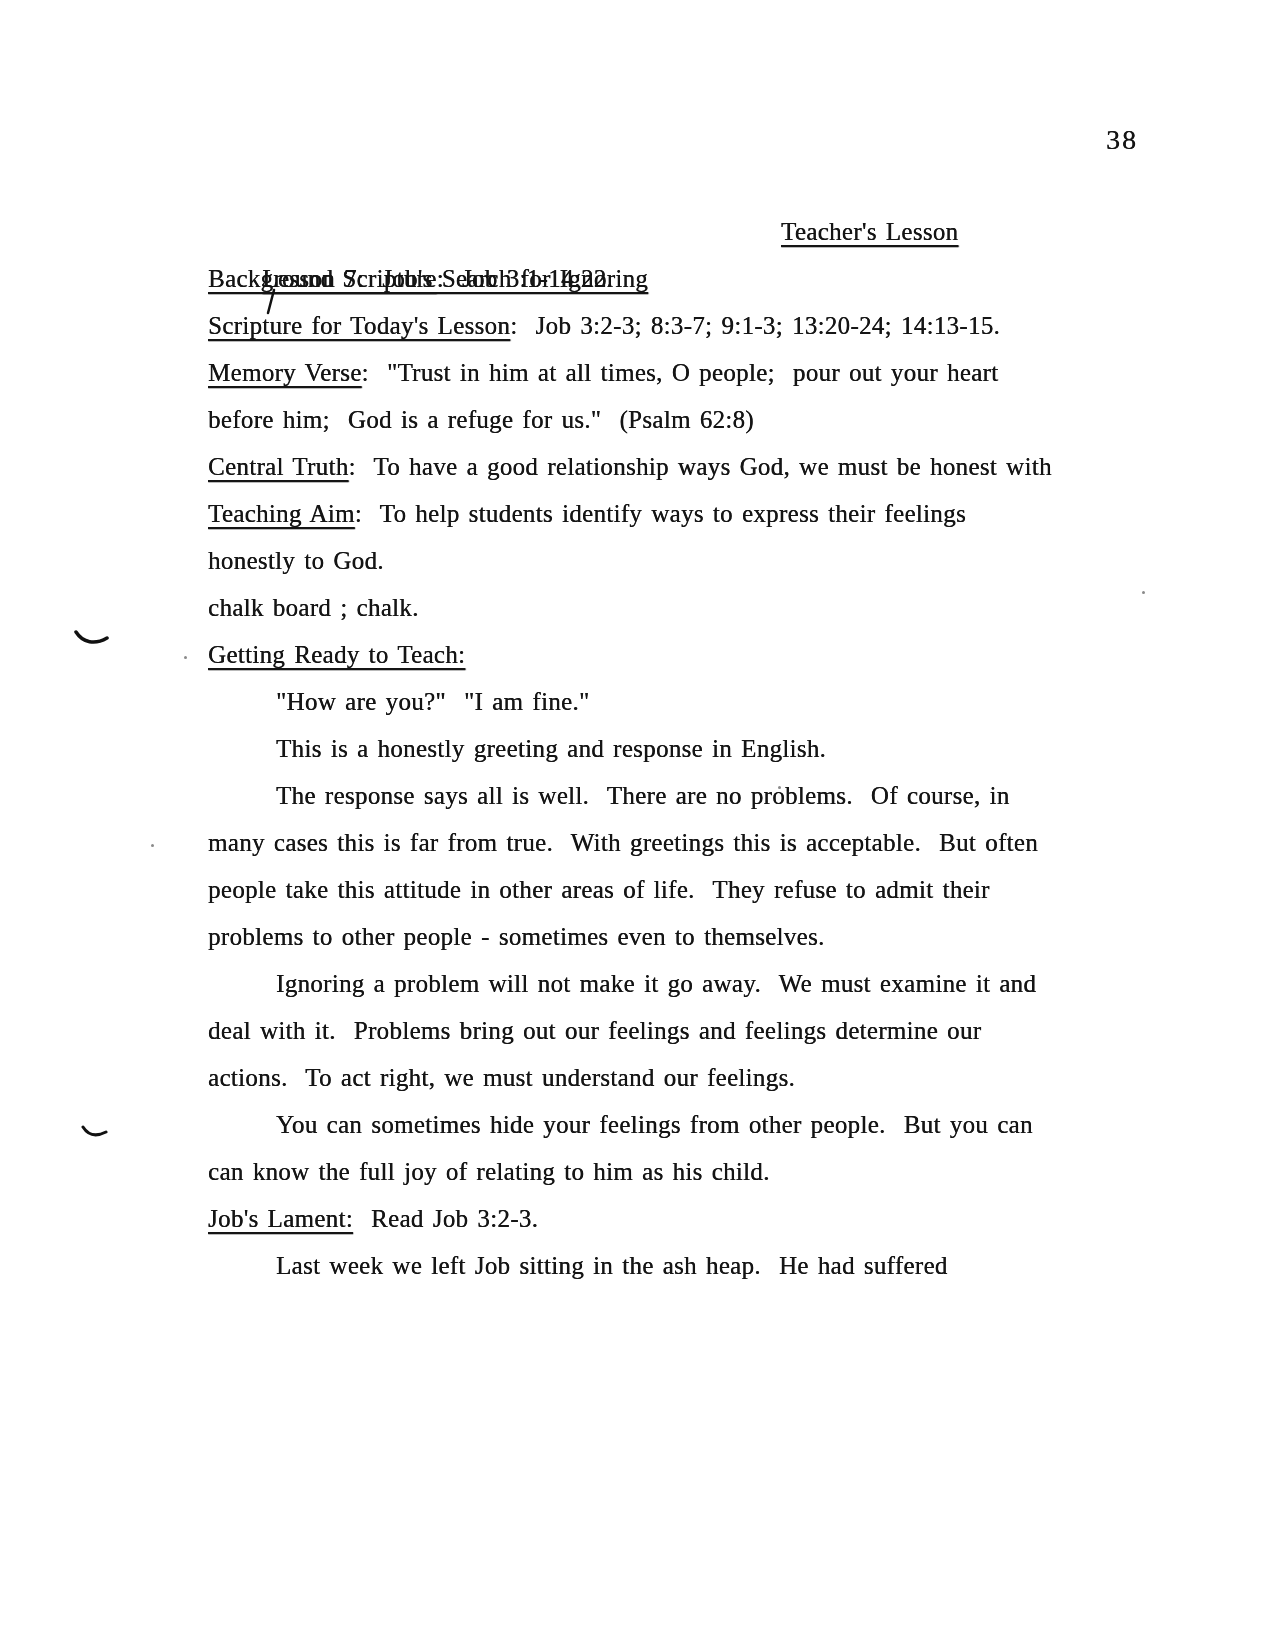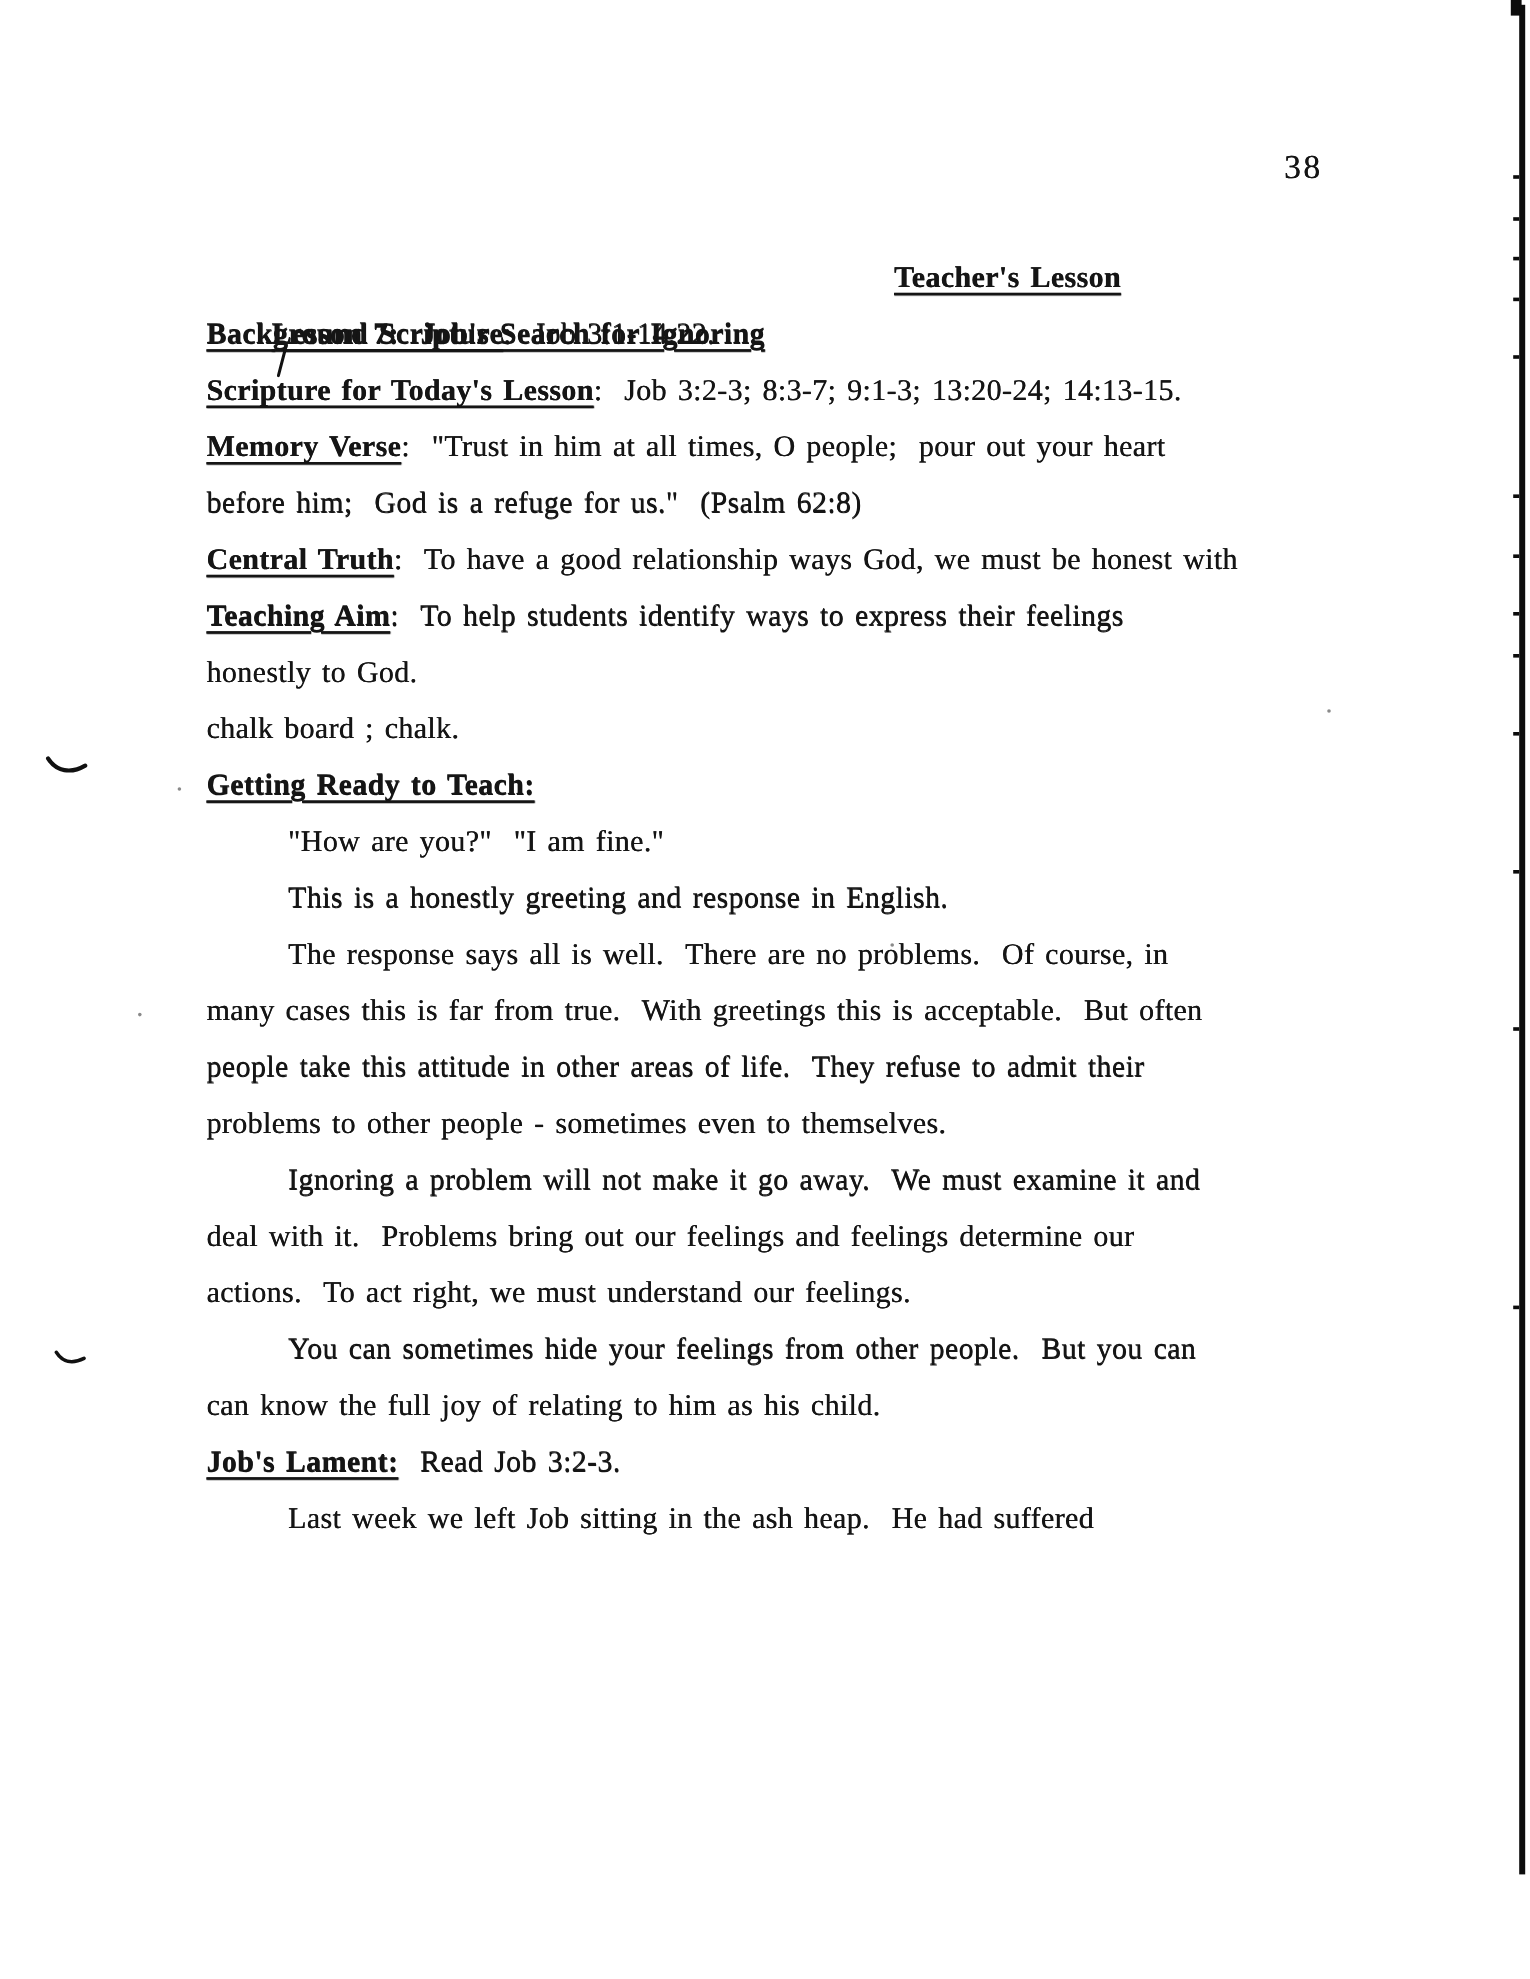--- a/index.html
+++ b/index.html
@@ -2,21 +2,21 @@
 <html><head>
 <meta charset="utf-8">
 <style>
   html,body{margin:0;padding:0;}
   body{
     width:1275px;height:1649px;position:relative;
     background:#ffffff;overflow:hidden;
     font-family:"Liberation Serif","DejaVu Serif",serif;
     color:#151515;
   }
-  .page{position:absolute;inset:0;}
+  .page{position:absolute;inset:0;margin-left:36px;}
   
   .pagenum{
     position:absolute;left:1070px;top:124px;
     font-size:28px;letter-spacing:2px;
     text-shadow:0.3px 0.3px 0 currentColor;
   }
   
   .doc{
     position:absolute;left:172px;top:208px;width:900px;
     font-size:25px;letter-spacing:0.3px;word-spacing:2.5px;
@@ -24,21 +24,20 @@
   }
   .line{
     position:relative;height:47px;line-height:47px;
     white-space:pre;
   }
   .line.ind{padding-left:68px;}
   .u{
     text-decoration:underline;
     text-underline-offset:5px;
     text-decoration-thickness:2px;
-    font-weight:bold;
   }
   .right-title{position:absolute;left:573px;top:0;}
   
   .scan-strip{position:absolute;left:1266px;top:4px;width:5px;height:1558px;background:#0c0c0c;}
   .scan-nub{position:absolute;left:1259px;top:0;width:9px;height:13px;background:#0c0c0c;}
   .tick{position:absolute;left:1261px;width:5px;height:3px;background:#0c0c0c;}
   
   .mark{position:absolute;}
   .speck{position:absolute;width:3px;height:3px;background:#8a8a8a;border-radius:50%;}
 </style>

